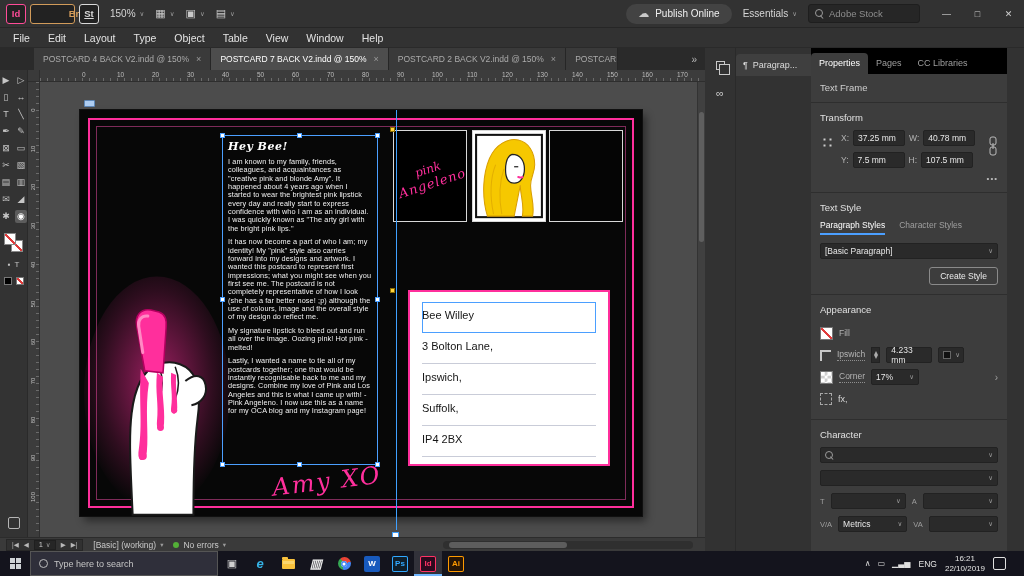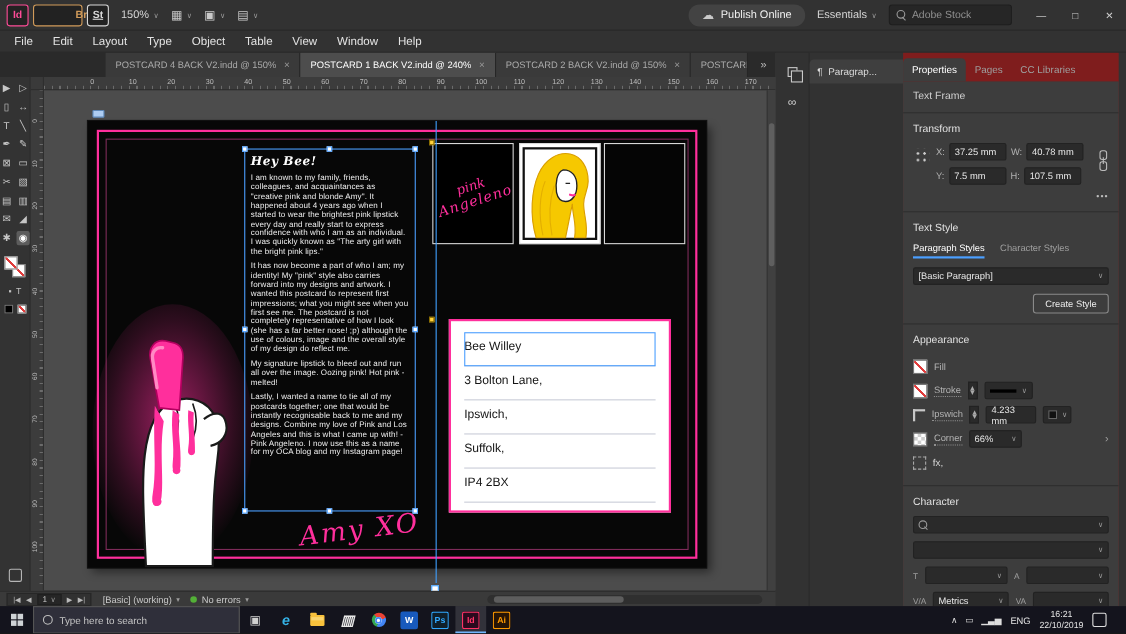--- a/index.html
+++ b/index.html
@@ -27,21 +27,21 @@
   #winctl{display:flex;height:28px}
   .wbtn{width:31px;display:flex;align-items:center;justify-content:center;font-size:9px;color:#cfcfcf}
 
   
   #menubar{position:absolute;top:28px;left:0;width:1024px;height:20px;background:#323232;display:flex;
     align-items:center;padding-left:4px;border-bottom:1px solid #2a2a2a}
   .menu-item{padding:0 9px;font-size:10.5px;color:#e3e3e3}
 
   
   #tabbar{position:absolute;top:48px;left:0;width:705px;height:22px;background:#2a2a2a;display:flex;
-    align-items:flex-end;padding-left:96px}
+    align-items:flex-end;padding-left:34px}
   .doc-tab{height:22px;display:flex;align-items:center;gap:7px;padding:0 9px;font-size:8.5px;background:#3a3a3a;
     color:#ababab;border-right:1px solid #262626;max-width:182px;white-space:nowrap;overflow:hidden;flex:none}
   .doc-tab.active{background:#4d4d4d;color:#fff}
   .doc-tab.clip{max-width:52px}
   .tab-close{font-size:9px;color:#9a9a9a}
   #tab-overflow{margin-left:auto;padding:0 8px;color:#bbb;font-size:10px;align-self:center}
 
   
   #toolbar{position:absolute;top:70px;left:0;width:28px;height:467px;background:#333;border-right:1px solid #2a2a2a;
     display:flex;flex-direction:column;align-items:center}
@@ -127,21 +127,21 @@
 
   
   #rightside{position:absolute;left:705px;top:48px;width:319px;height:503px;background:#323232}
   #dockstrip{position:absolute;left:0;top:6px;width:30px;display:flex;flex-direction:column;gap:6px;align-items:center}
   .dock-btn{width:22px;height:22px;display:flex;align-items:center;justify-content:center;border-radius:3px;color:#c9c9c9;font-size:11px}
   .stackicon{position:relative;width:9px;height:9px;border:1px solid #c9c9c9}
   .stackicon::after{content:'';position:absolute;left:2px;top:2px;width:9px;height:9px;border:1px solid #c9c9c9;background:#323232}
   #collapsedcol{position:absolute;left:30px;top:0;width:93px;height:100%;background:#323232;border-left:1px solid #2a2a2a}
   #paratab{margin-top:6px;height:22px;background:#3f3f3f;border-radius:4px 4px 0 0;display:flex;align-items:center;
     gap:5px;padding:0 7px;font-size:9px;color:#dcdcdc;white-space:nowrap;overflow:hidden}
-  #props{position:absolute;left:116px;top:0;width:196px;height:100%;background:#7f1d1d}
+  #props{position:absolute;left:106px;top:0;width:196px;height:100%;background:#000000}
   #ptabs{height:26px;display:flex;align-items:flex-end}
   .ptab{padding:5px 8px 6px;font-size:9px;color:#9f9f9f;white-space:nowrap}
   .ptab.active{background:#3d3d3d;color:#fff;border-radius:4px 4px 0 0}
   #pbody{position:absolute;top:26px;left:0;right:0;bottom:0;background:#3d3d3d;padding:8px 9px;overflow:hidden}
   .sep{border:none;border-top:1px solid #2e2e2e;margin:9px -9px}
   .sect-title{font-size:9.5px;color:#e0e0e0;margin-bottom:7px}
   .selhead{font-size:9.5px;color:#cfcfcf}
   .pfield{display:flex;align-items:center;gap:4px;background:#2a2a2a;border:1px solid #222;border-radius:2px;
     height:16px;padding:0 4px;font-size:8.5px;color:#e8e8e8}
   .pfield .car{margin-left:auto}
@@ -261,21 +261,21 @@
       <div class="menu-item">Window</div>
       <div class="menu-item">Help</div>
     </div>
 
   <div id="tabbar">
     <div class="doc-tab">
         <span class="tab-label">POSTCARD 4 BACK V2.indd @ 150%</span>
         <span class="tab-close">×</span>
       </div>
       <div class="doc-tab active">
-        <span class="tab-label">POSTCARD 1 BACK V2.indd @ 240%</span>
+        <span class="tab-label">POSTCARD 7 BACK V2.indd @ 150%</span>
         <span class="tab-close">×</span>
       </div>
       <div class="doc-tab">
         <span class="tab-label">POSTCARD 2 BACK V2.indd @ 150%</span>
         <span class="tab-close">×</span>
       </div>
       <div class="doc-tab clip">
         <span class="tab-label">POSTCARD</span>
       </div>
       <div id="tab-overflow">»</div>
@@ -540,45 +540,36 @@
         </div>
         <span class="createbtn">Create Style</span>
         <hr class="sep">
 
         <div class="sect-title">Appearance</div>
         <div class="arow">
           <span class="swatch"></span>
           <span class="pl">Fill</span>
         </div>
         <div class="arow">
-          <span class="swatch"></span>
-          <span class="pl u">Stroke</span>
-          <span class="stepper"></span>
-          <div class="pfield" style="width:44px">
-            <span class="strokeline"></span>
-            <span class="car">∨</span>
-          </div>
-        </div>
-        <div class="arow">
           <span class="cornericon"></span>
           <span class="pl u">Ipswich</span>
           <span class="stepper"></span>
           <div class="pfield" style="width:46px">
             <span>4.233 mm</span>
           </div>
           <div class="pfield" style="width:26px">
             <span class="minisq"></span>
             <span class="car">∨</span>
           </div>
         </div>
         <div class="arow">
           <span class="checker"></span>
           <span class="pl u">Corner</span>
           <div class="pfield" style="width:48px">
-            <span>66%</span>
+            <span>17%</span>
             <span class="car">∨</span>
           </div>
           <span class="exp">›</span>
         </div>
         <div class="arow">
           <span class="dotted"></span>
           <span class="fx">fx,</span>
         </div>
         <hr class="sep">
 

